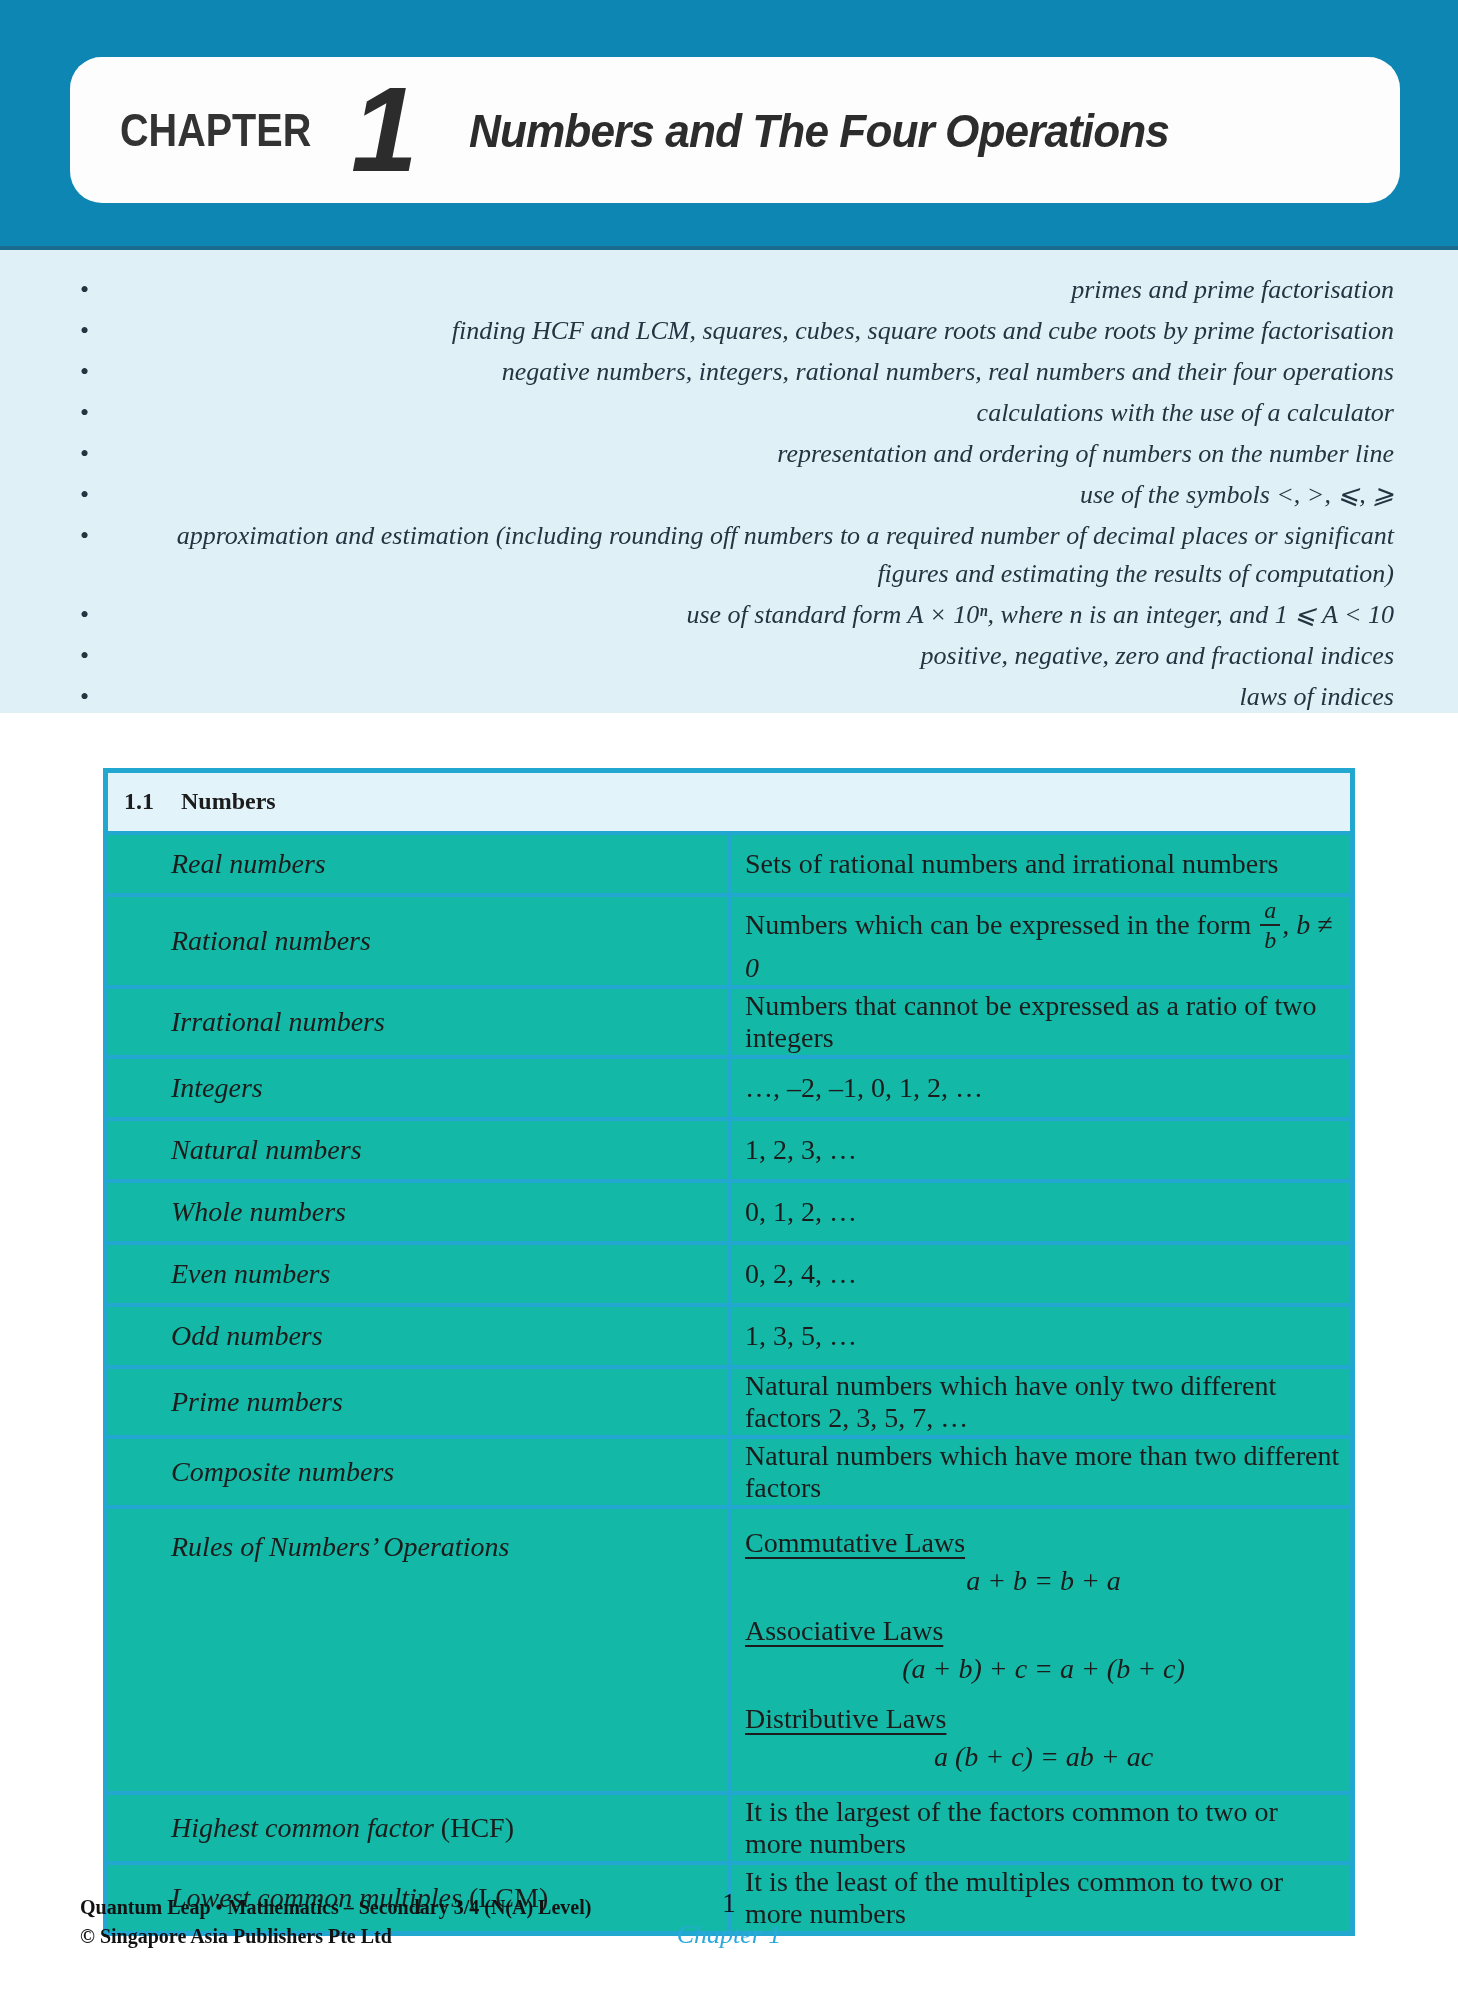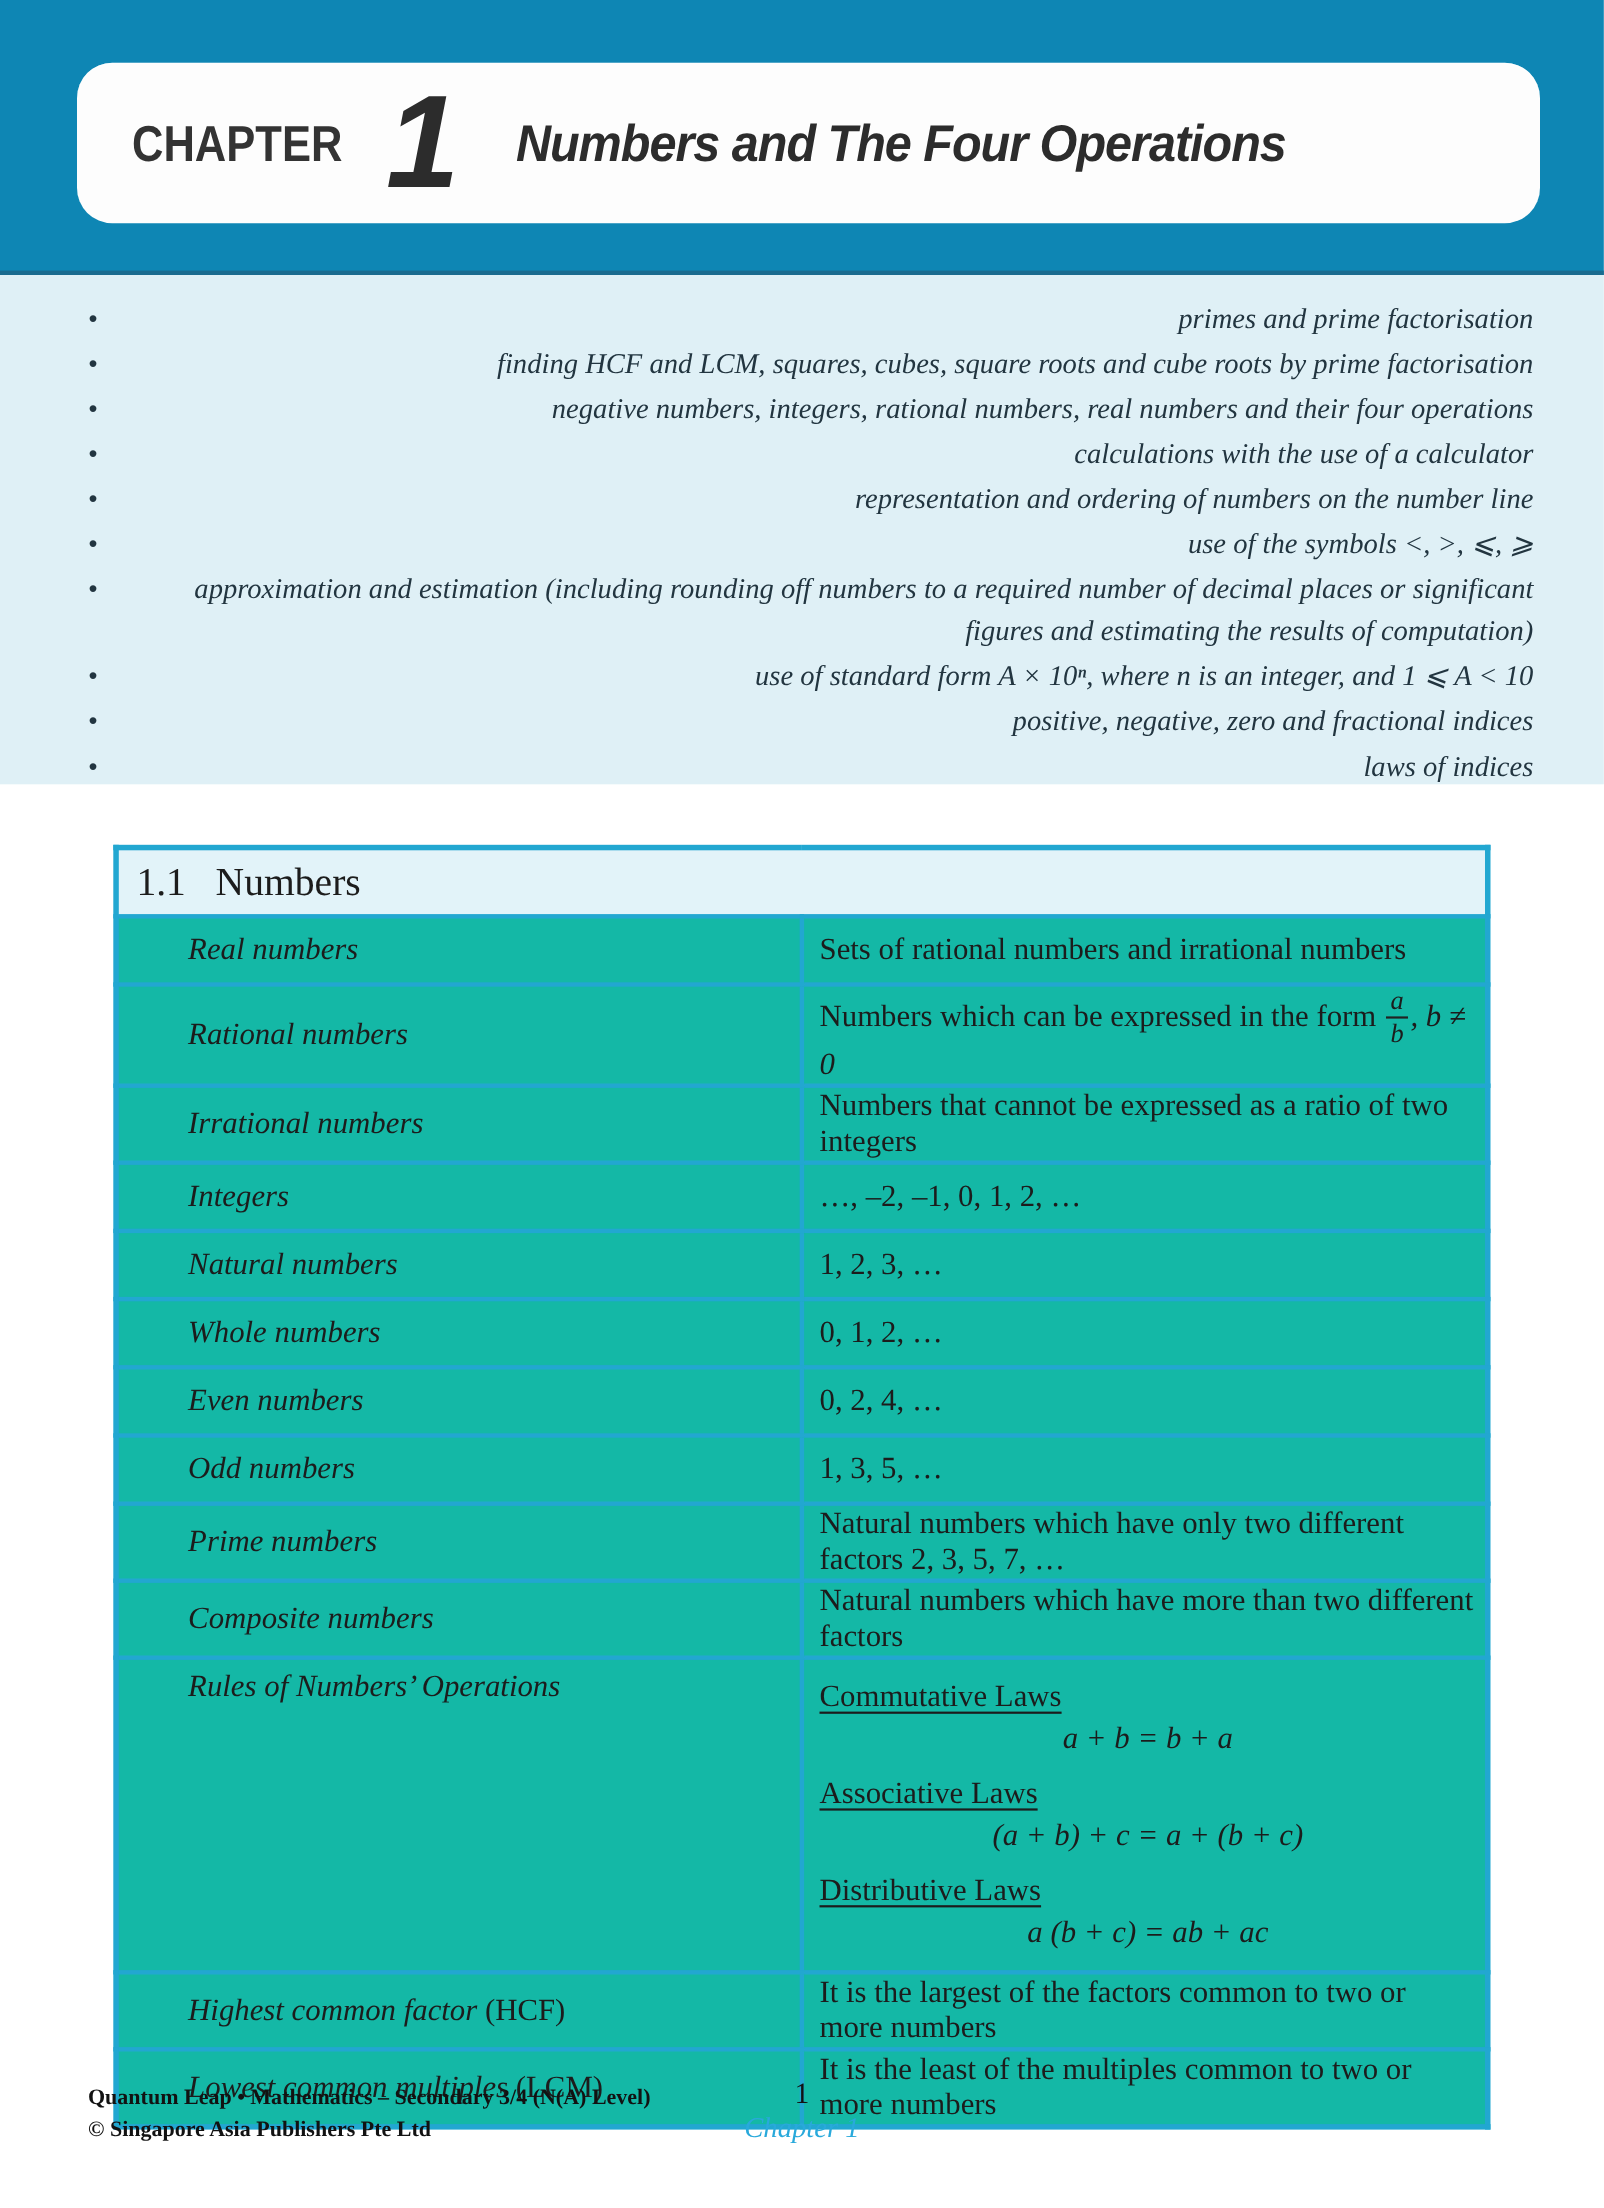--- a/index.html
+++ b/index.html
@@ -67,31 +67,31 @@
     position:absolute;top:768px;left:103px;width:1252px;
     border-collapse:collapse;border:5px solid var(--accent-border);
     table-layout:fixed;
   }
   .topic-table td{
     border:4px solid var(--accent-border);vertical-align:middle;
     background:#14b8a6;
   }
   .section-header-cell{
     background:var(--header-row-bg)!important;
-    font-weight:normal;font-size:36px;height:62px;padding-left:16px;
+    font-weight:bold;font-size:24px;height:62px;padding-left:16px;
   }
   .sec-num{margin-right:27px;}
   .term-cell{
     width:455px;height:62px;padding-left:63px;padding-right:8px;
     font-style:italic;font-size:28px;
   }
   .term-cell .roman{font-style:normal;}
   .def-cell{height:62px;padding-left:14px;padding-right:8px;font-size:28px;}
   .row-tall .term-cell,.row-tall .def-cell{height:72px;}
-  .rules-row .term-cell{vertical-align:top;padding-top:9px;height:248px;}
+  .rules-row .term-cell{vertical-align:top;padding-top:22px;height:248px;}
   .rules-row .def-cell{vertical-align:top;padding-top:16px;padding-bottom:16px;}
   .law-group{margin-bottom:14px;}
   .law-group:last-child{margin-bottom:0;}
   .law-title{font-size:28px;line-height:36px;text-decoration:underline;text-underline-offset:5px;}
   .law-formula{font-size:28px;line-height:36px;font-style:italic;margin-top:2px;text-align:center;}
 
   
   .frac{
     display:inline-block;vertical-align:-14px;text-align:center;
     font-style:italic;font-size:24px;line-height:1;margin:0 2px;

